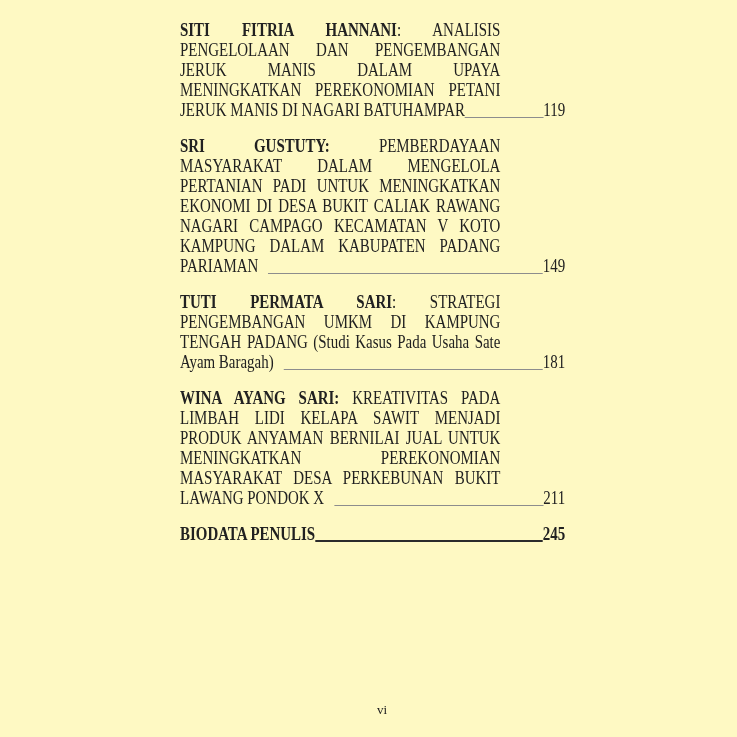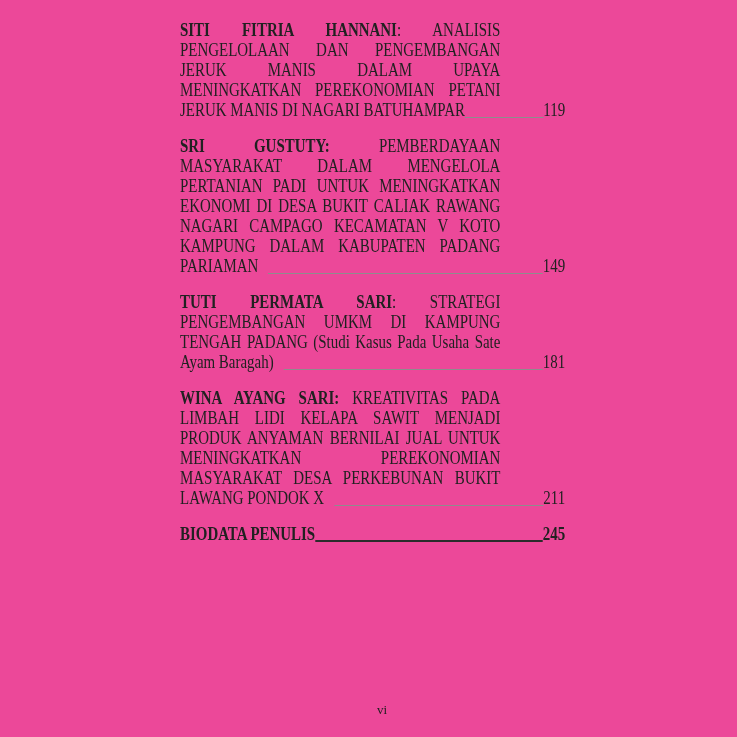--- a/index.html
+++ b/index.html
@@ -4,21 +4,21 @@
 <style>
   html, body {
     margin: 0;
     padding: 0;
     background: #ffffff;
   }
   .page {
     position: relative;
     width: 737px;
     height: 737px;
-    background: #ec4899;
+    background: #fef9c3;
     overflow: hidden;
     font-family: "Liberation Serif", "DejaVu Serif", serif;
     color: #212121;
   }
   .toc {
     position: absolute;
     left: 180px;
     top: 20px;
     width: 464px;
     transform: scaleX(0.83);

